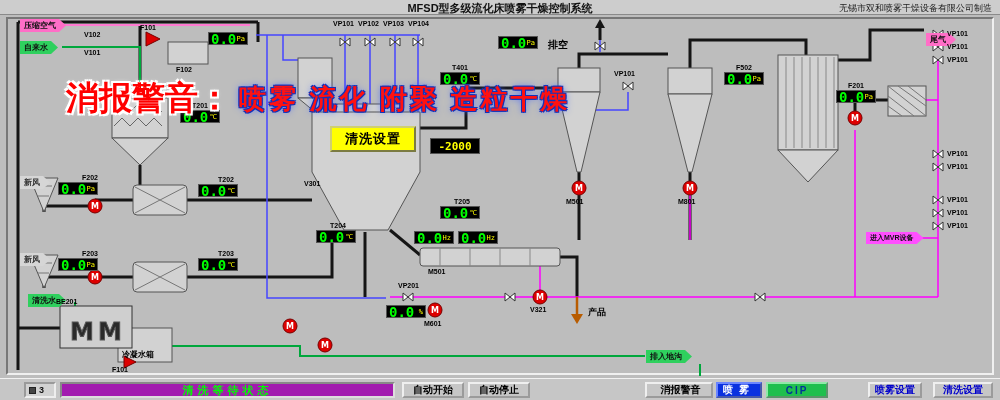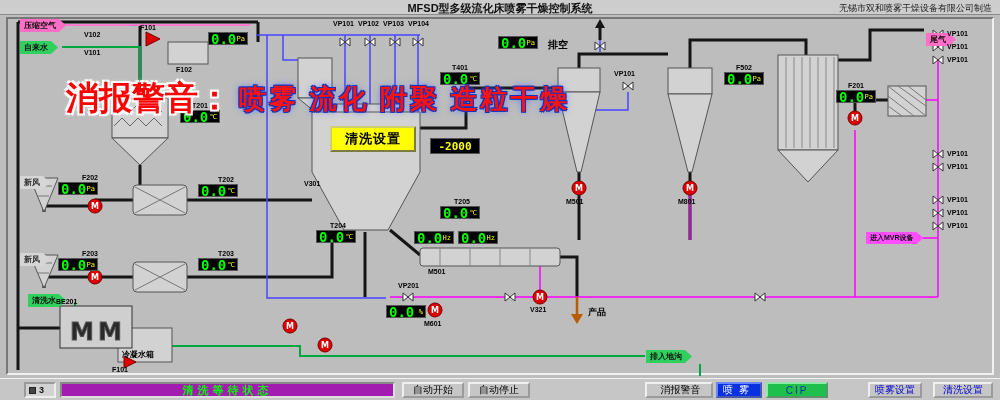--- a/index.html
+++ b/index.html
@@ -59,21 +59,21 @@
   .bottombar { position:absolute; left:0; top:378px; width:1000px; height:22px; background:#c6c6c6;
                border-top:1px solid #f2f2f2; z-index:10; }
   .counterbox { position:absolute; left:24px; top:3px; width:32px; height:16px; background:#d2d2d2;
                 border:2px inset #eee; display:flex; align-items:center; gap:3px; padding:0 3px;
                 font-size:9px; font-weight:bold; color:#111; }
   .counterbox .ic { width:7px; height:7px; background:#444; border:1px solid #222; }
   .statusbar { position:absolute; left:60px; top:3px; width:335px; height:16px; background:#a21caf;
                border:2px inset #ddd; display:flex; align-items:center; justify-content:center; }
   .statusbar span { color:#00ff00; font-size:11px; font-weight:bold; letter-spacing:4px; }
   .btn { position:absolute; top:3px; height:16px; background:#c6c6c6; border:2px outset #efefef;
-         display:flex; align-items:center; justify-content:center; font-size:10px; font-weight:normal;
+         display:flex; align-items:center; justify-content:center; font-size:10px; font-weight:bold;
          color:#000; cursor:pointer; padding:0 19px; white-space:nowrap; }
   .btn .alarm-ic { width:6px; height:6px; background:#dd0000; border-radius:50%; margin-right:3px; }
   .btn.blue-text { color:#0000cc; }
   .btn.spray { background:#0a31e0; color:#fff; border-color:#6a85ff; letter-spacing:6px;text-align:right; }
   .btn.cip { background:#1fbf4e; color:#003399; border-color:#8fe8a8; letter-spacing:2px; }
 </style>
 </head>
 <body>
 
 <div id="screen">

